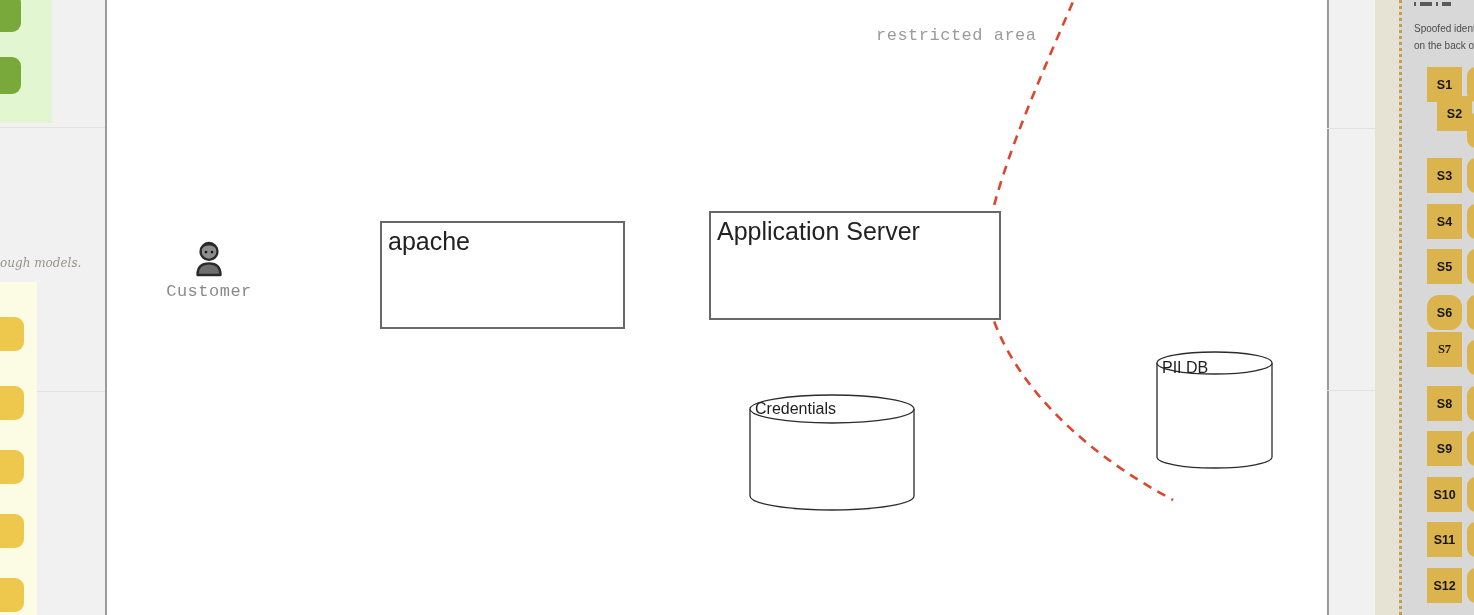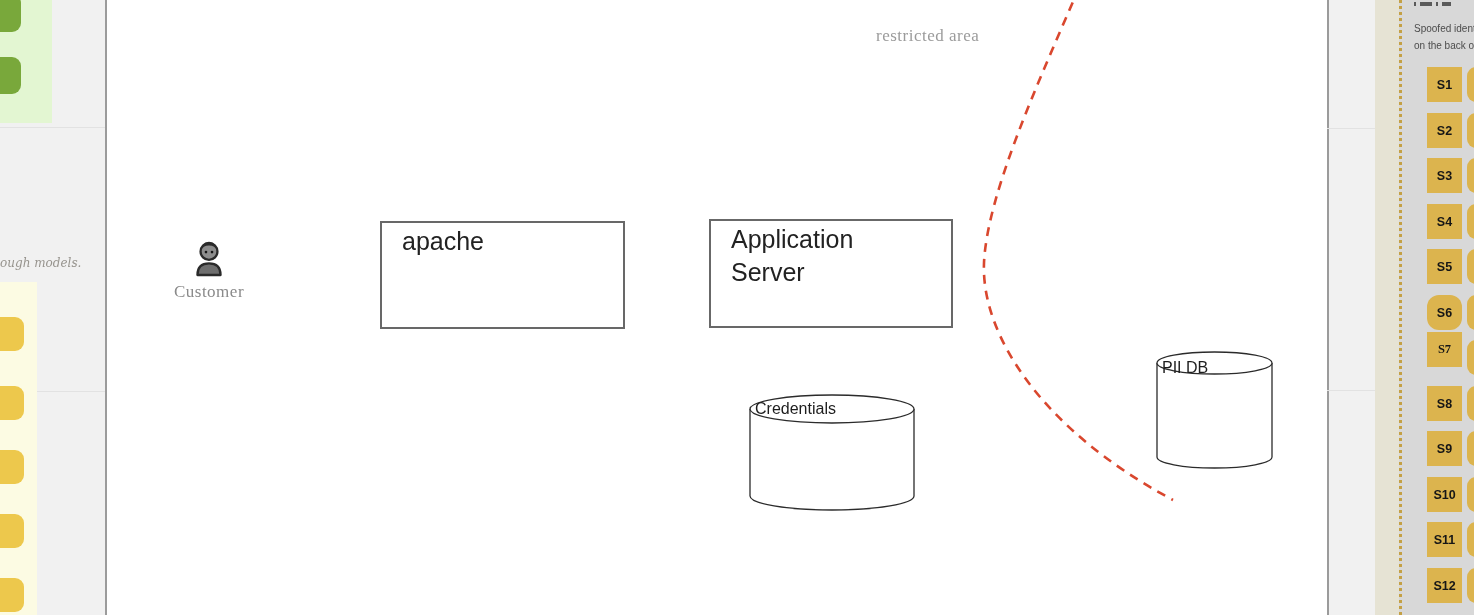--- a/index.html
+++ b/index.html
@@ -19,34 +19,34 @@
   .yellow-panel{position:absolute;left:0;top:282px;width:37px;height:333px;background:#fcfbe3;}
   .yellow-sq{position:absolute;left:-14px;width:38px;height:34px;border-radius:9px;background:#edc84c;}
 
   
   .canvas{
     position:absolute;left:105px;top:0;width:1220px;height:615px;background:#ffffff;
     border-left:2px solid #9b9b9b;border-right:2px solid #9b9b9b;
   }
   .canvas svg.lines{position:absolute;left:0;top:0;pointer-events:none;}
   .mono-label{
-    font-family:Liberation Serif, serif;
+    font-family:Liberation Mono, monospace;
     color:#9b9b9b;font-size:17px;letter-spacing:0.5px;white-space:nowrap;
   }
   .restricted-label{position:absolute;left:769px;top:26px;}
   .actor{position:absolute;left:57px;top:240px;width:90px;text-align:center;}
   .actor .icon{display:inline-block;width:32px;height:38px;}
   .actor .name{display:block;color:#8a8a8a;}
   .node{
     position:absolute;background:#fff;border:2px solid #686868;
-    font-size:25px;color:#222;padding:2px 20px;box-sizing:border-box;
+    font-size:25px;color:#222;padding:2px 6px;box-sizing:border-box;
     line-height:1.3;
   }
   .node.apache{left:273px;top:221px;width:245px;height:108px;}
-  .node.appserver{left:602px;top:219px;width:244px;height:109px;}
+  .node.appserver{left:602px;top:211px;width:292px;height:109px;}
   .node.piiserver{left:938px;top:221px;width:245px;height:107px;}
   .cyl-label{
     position:absolute;font-size:16px;color:#1d1d1d;white-space:nowrap;
   }
   .cyl-label.credentials{left:648px;top:400px;}
   .cyl-label.piidb{left:1055px;top:359px;}
 
   
   .beige-strip{position:absolute;left:1375px;top:0;width:24px;height:615px;background:#e6e3d4;}
   .threat-panel{
@@ -137,21 +137,21 @@
     <div class="heading-sliver">
       <i style="left:0;width:2px;"></i>
         <i style="left:6px;width:12px;"></i>
       <i style="left:22px;width:2px;"></i>
         <i style="left:28px;width:9px;"></i>
     </div>
     <div class="desc-line" style="top:23px;">Spoofed ident</div>
     <div class="desc-line" style="top:40px;">on the back o</div>
 
     <div class="badge" style="top:67px;">S1</div>
-    <div class="badge" style="top:113px;">S2</div>
+    <div class="badge" style="top:96px;margin-left:10px;">S2</div>
     <div class="badge" style="top:158px;">S3</div>
     <div class="badge" style="top:204px;">S4</div>
     <div class="badge" style="top:249px;">S5</div>
     <div class="badge" style="top:295px;border-radius:12px;">S6</div>
     <div class="badge" style="top:332px;font-family:Liberation Serif, serif;">S7</div>
     <div class="badge" style="top:386px;">S8</div>
     <div class="badge" style="top:431px;">S9</div>
     <div class="badge" style="top:477px;text-align:center;">S10</div>
     <div class="badge" style="top:522px;">S11</div>
     <div class="badge" style="top:568px;">S12</div>

